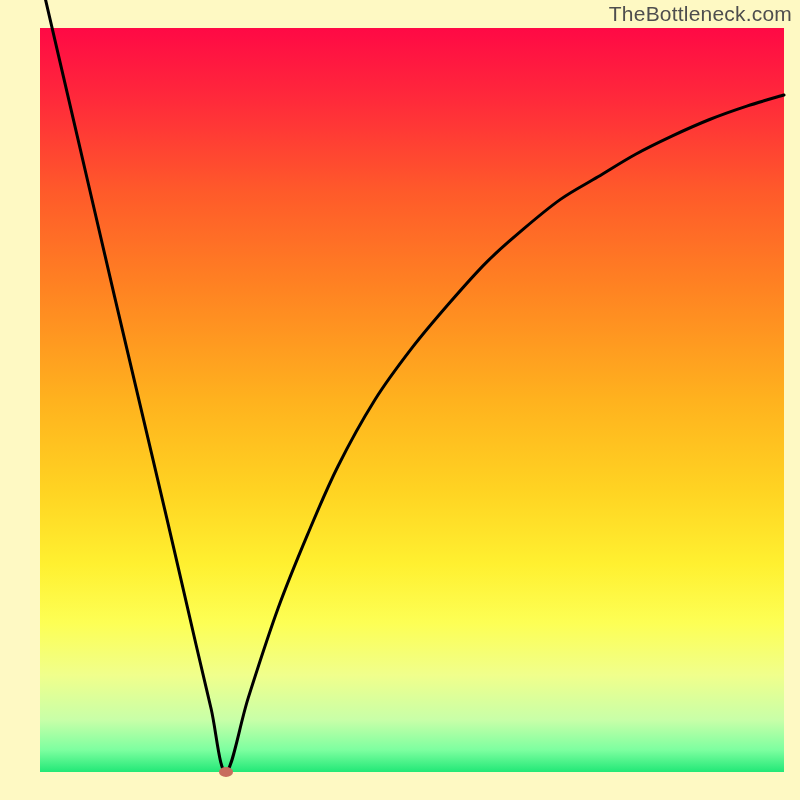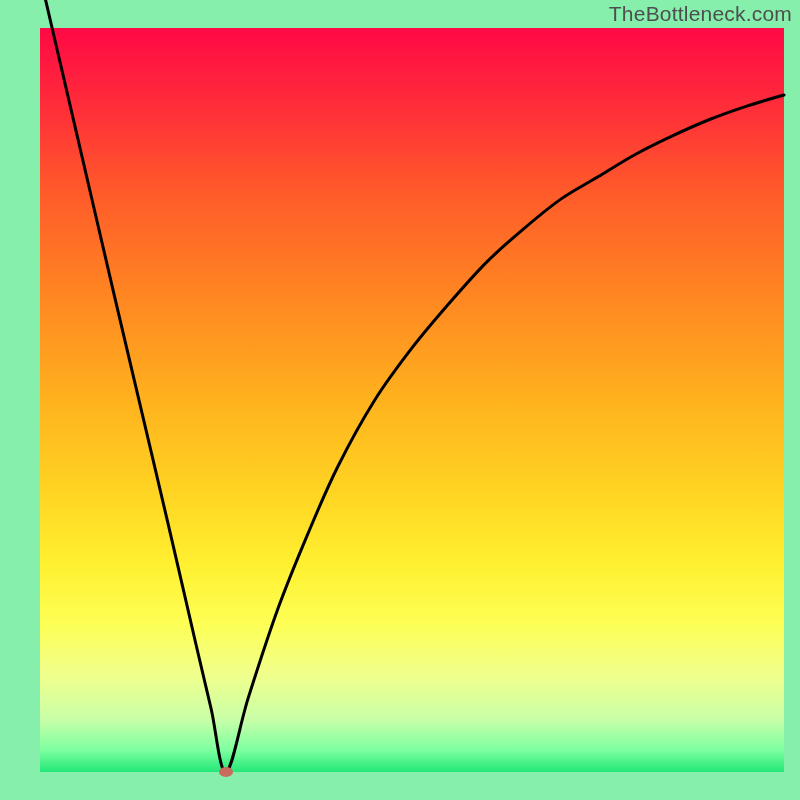--- a/index.html
+++ b/index.html
@@ -8,21 +8,21 @@
     width: 800px;
     height: 800px;
     overflow: hidden;
     background: #000;
     font-family: Arial, Helvetica, sans-serif;
   }
   .frame {
     position: relative;
     width: 800px;
     height: 800px;
-    background: #86efac;
+    background: #fef9c3;
     text-decoration: underline;
   }
   .watermark {
     position: absolute;
     top: 2px;
     right: 8px;
     color: #4e4e4e;
     font-size: 21px;
     font-weight: 500;
     letter-spacing: 0.2px;

